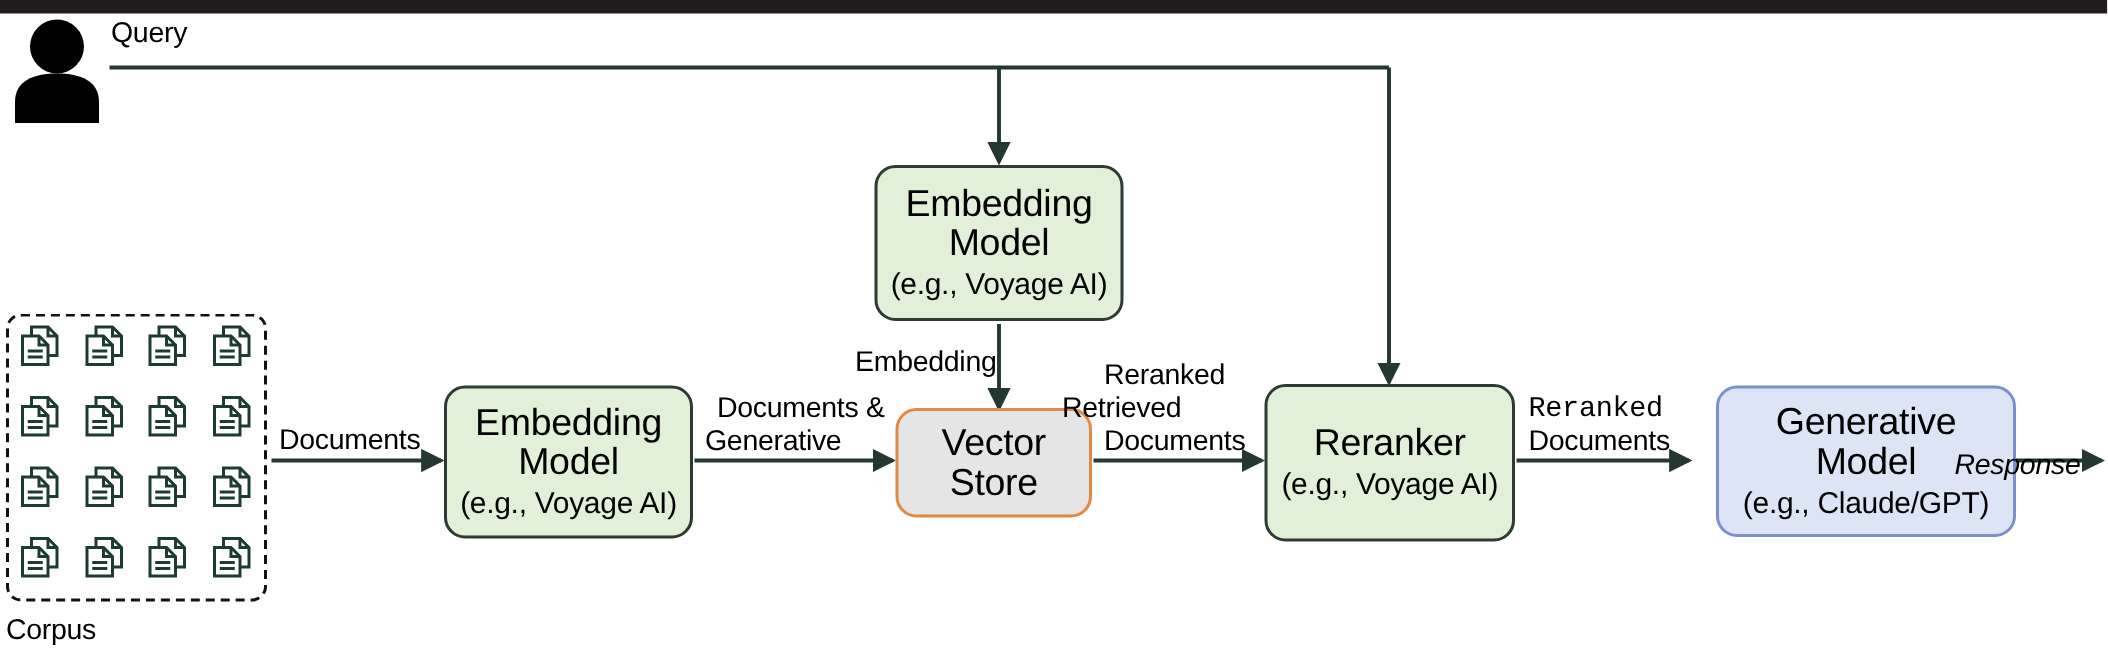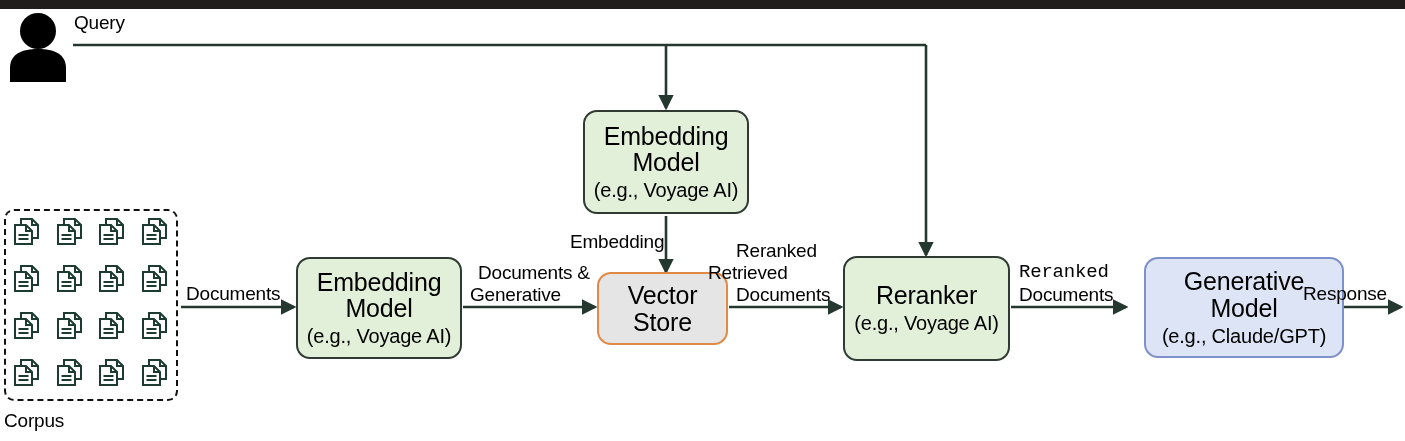--- a/index.html
+++ b/index.html
@@ -361,15 +361,15 @@
 
   <div class="edge-label" style="left:570px; top:231px;">Embedding</div>
 
   <div class="edge-label" style="left:736px; top:240px;">Reranked</div>
   <div class="edge-label" style="left:708px; top:262px;">Retrieved</div>
   <div class="edge-label" style="left:736px; top:284px;">Documents</div>
 
   <div class="edge-label" style="left:1019px; top:262px;font-family:Liberation Mono, monospace;">Reranked</div>
   <div class="edge-label" style="left:1019px; top:284px;">Documents</div>
 
-  <div class="edge-label" style="left:1303px; top:283px;">Response</div>
+  <div class="edge-label" style="left:1303px; top:300px;font-style:italic;">Response</div>
 
 </div>
 
 </body></html>

